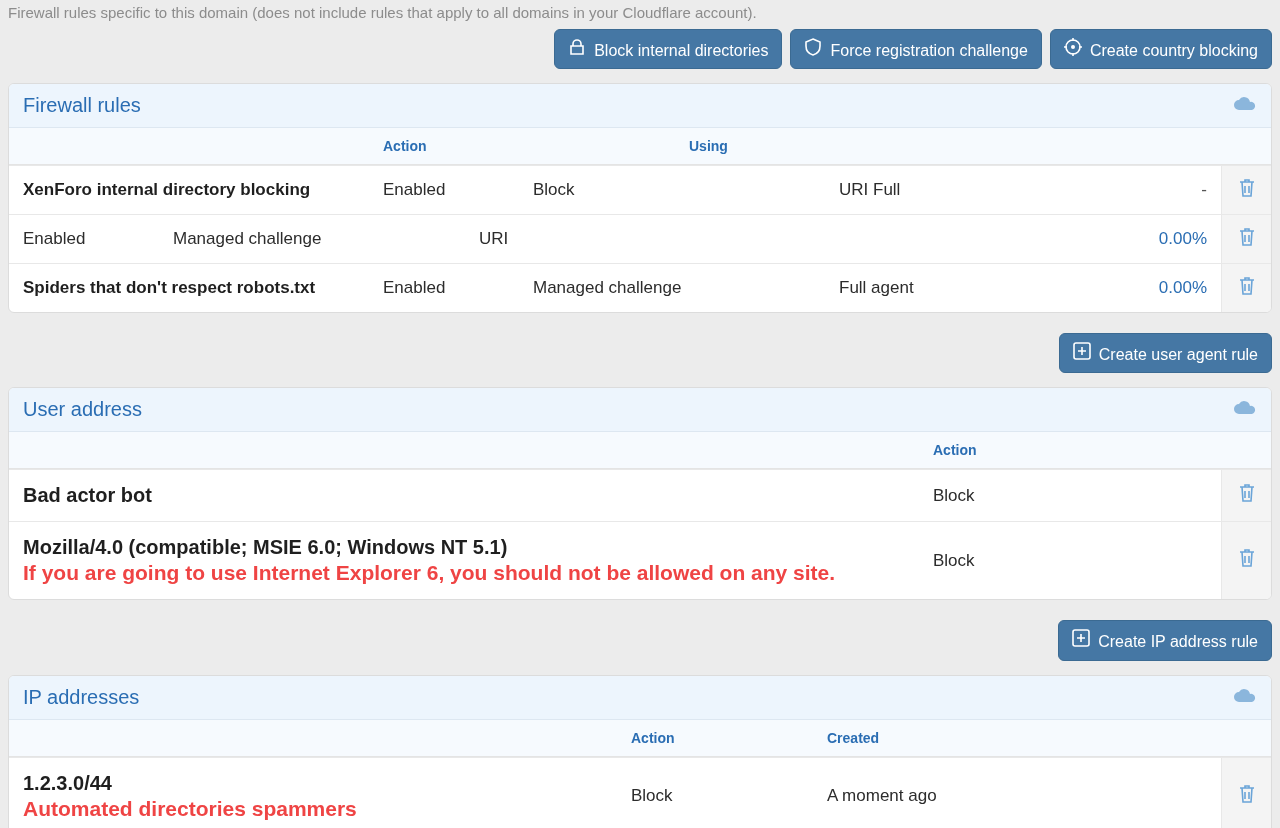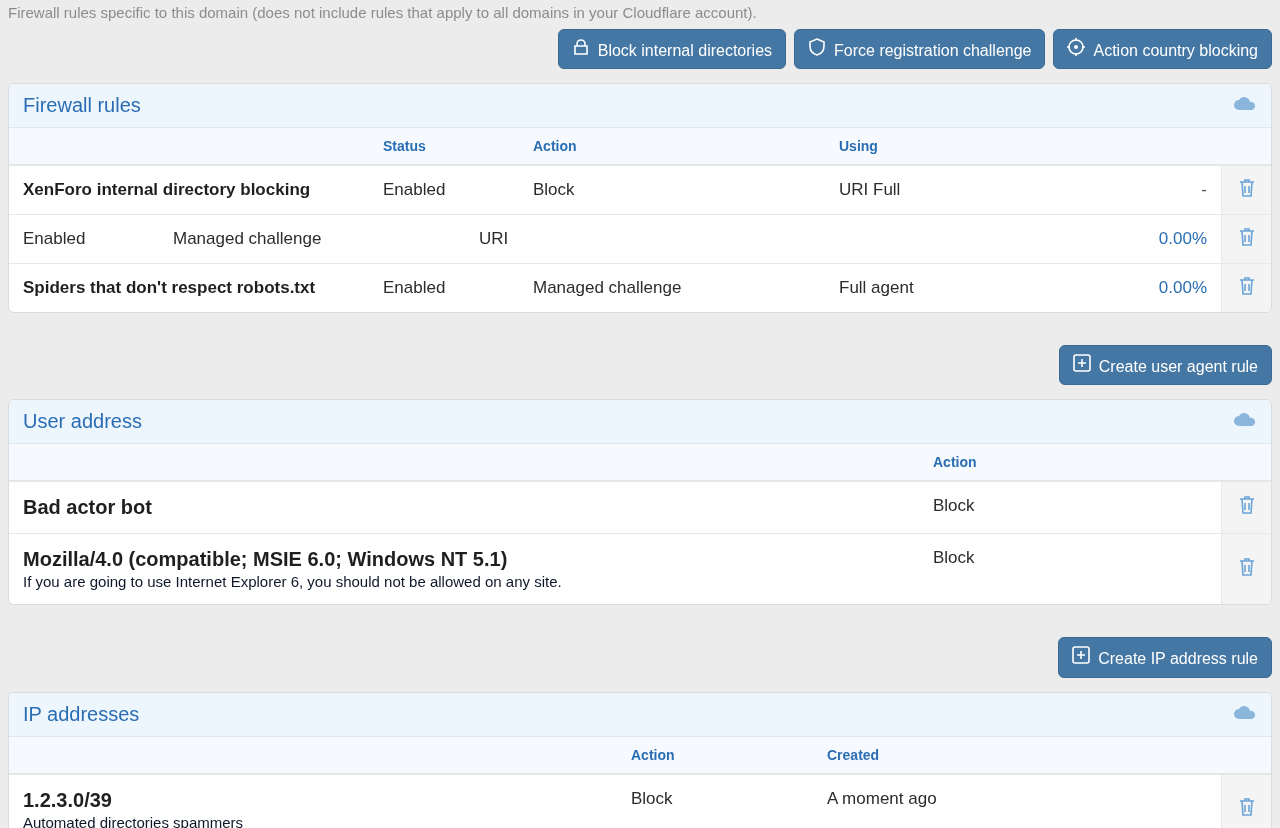--- a/index.html
+++ b/index.html
@@ -34,21 +34,21 @@
     font-size: 16px;
     cursor: pointer;
     line-height: 1.2;
   }
   .btn svg { width: 18px; height: 18px; flex-shrink: 0; }
 
   .panel {
     background: #fff;
     border: 1px solid #dcdcdc;
     border-radius: 6px;
-    margin-bottom: 32px;
+    margin-bottom: 20px;
     overflow: hidden;
   }
   .panel-header {
     display: flex;
     align-items: center;
     justify-content: space-between;
     background: #edf5fd;
     border-bottom: 1px solid #dde7f1;
     padding: 10px 14px;
   }
@@ -66,41 +66,41 @@
     border-bottom: 1px solid #e4e4e4;
     font-size: 14px;
     color: #2a6db3;
     font-weight: 600;
   }
   .col-header-row > div { padding: 10px 14px; }
 
   .data-row {
     display: flex;
     border-top: 1px solid #e8e8e8;
-    align-items: flex-start;
+    align-items: center;
   }
   .data-row:first-of-type { border-top: none; }
   .data-row > div { padding: 14px 14px; font-size: 17px; }
 
   .c-name   { flex: 0 0 360px; }
   .c-status { flex: 0 0 150px; }
   .c-action { flex: 0 0 306px; }
   .c-using  { flex: 1 1 auto; }
   .c-rate   { flex: 0 0 130px; text-align: right; color: #2a6db3; }
   .c-del    { flex: 0 0 50px; display:flex; align-items:center; justify-content:center; align-self: stretch; background: #f4f4f4; border-left: 1px solid #e8e8e8; padding: 0 !important; }
 
   .ua-name { flex: 0 0 910px; }
   .ua-action { flex: 1 1 auto; }
 
   .ip-name { flex: 0 0 608px; }
   .ip-action { flex: 0 0 196px; }
   .ip-created { flex: 1 1 auto; }
 
   .rule-name { font-weight: 700; font-size: 20px; color: #1f1f1f; }
-  .sub { color: #0f172a; font-size: 15px; font-weight: 400; margin-top: 2px; }
+  .sub { color: #ef4444; font-size: 21px; font-weight: 700; margin-top: 2px; }
 
   .rate-dash { color: #555; }
 
   .del-btn {
     width: 100%; height: 100%;
     display:flex; align-items:center; justify-content:center;
     color: #6aa4d8;
     cursor: pointer;
   }
   .del-btn svg { width: 20px; height: 22px; }
@@ -147,34 +147,33 @@
   <button class="btn">
     <span><svg viewBox="0 0 18 18">
           <use href="#i-shield"></use>
         </svg></span>
     <span>Force registration challenge</span>
   </button>
   <button class="btn">
     <span><svg viewBox="0 0 18 18">
           <use href="#i-target"></use>
         </svg></span>
-    <span>Action country blocking</span>
+    <span>Create country blocking</span>
   </button>
 </div>
 
 <div class="panel">
   <div class="panel-header">
     <div class="panel-title">Firewall rules</div>
     <div class="cloud-icon"><svg viewBox="0 0 24 16">
           <use href="#i-cloud"></use>
         </svg></div>
   </div>
   <div class="col-header-row">
     <div class="c-name"></div>
-    <div class="c-status">Status</div>
     <div class="c-action">Action</div>
     <div class="c-using">Using</div>
     <div class="c-del" style="background:transparent;border:none"></div>
   </div>
 
   <div class="data-row">
     <div class="c-name rule-name">XenForo internal directory blocking</div>
     <div class="c-status">Enabled</div>
     <div class="c-action">Block</div>
     <div class="c-using">URI Full</div>
@@ -285,21 +284,21 @@
   </div>
   <div class="col-header-row">
     <div class="ip-name"></div>
     <div class="ip-action">Action</div>
     <div class="ip-created">Created</div>
     <div class="c-del" style="background:transparent;border:none"></div>
   </div>
 
   <div class="data-row">
     <div class="ip-name">
-      <div class="rule-name">1.2.3.0/39</div>
+      <div class="rule-name">1.2.3.0/44</div>
       <div class="sub">Automated directories spammers</div>
     </div>
     <div class="ip-action">Block</div>
     <div class="ip-created">A moment ago</div>
     <div class="c-del">
         <div class="del-btn">
           <span><svg viewBox="0 0 20 22">
               <use href="#i-trash"></use>
             </svg></span>
         </div>

